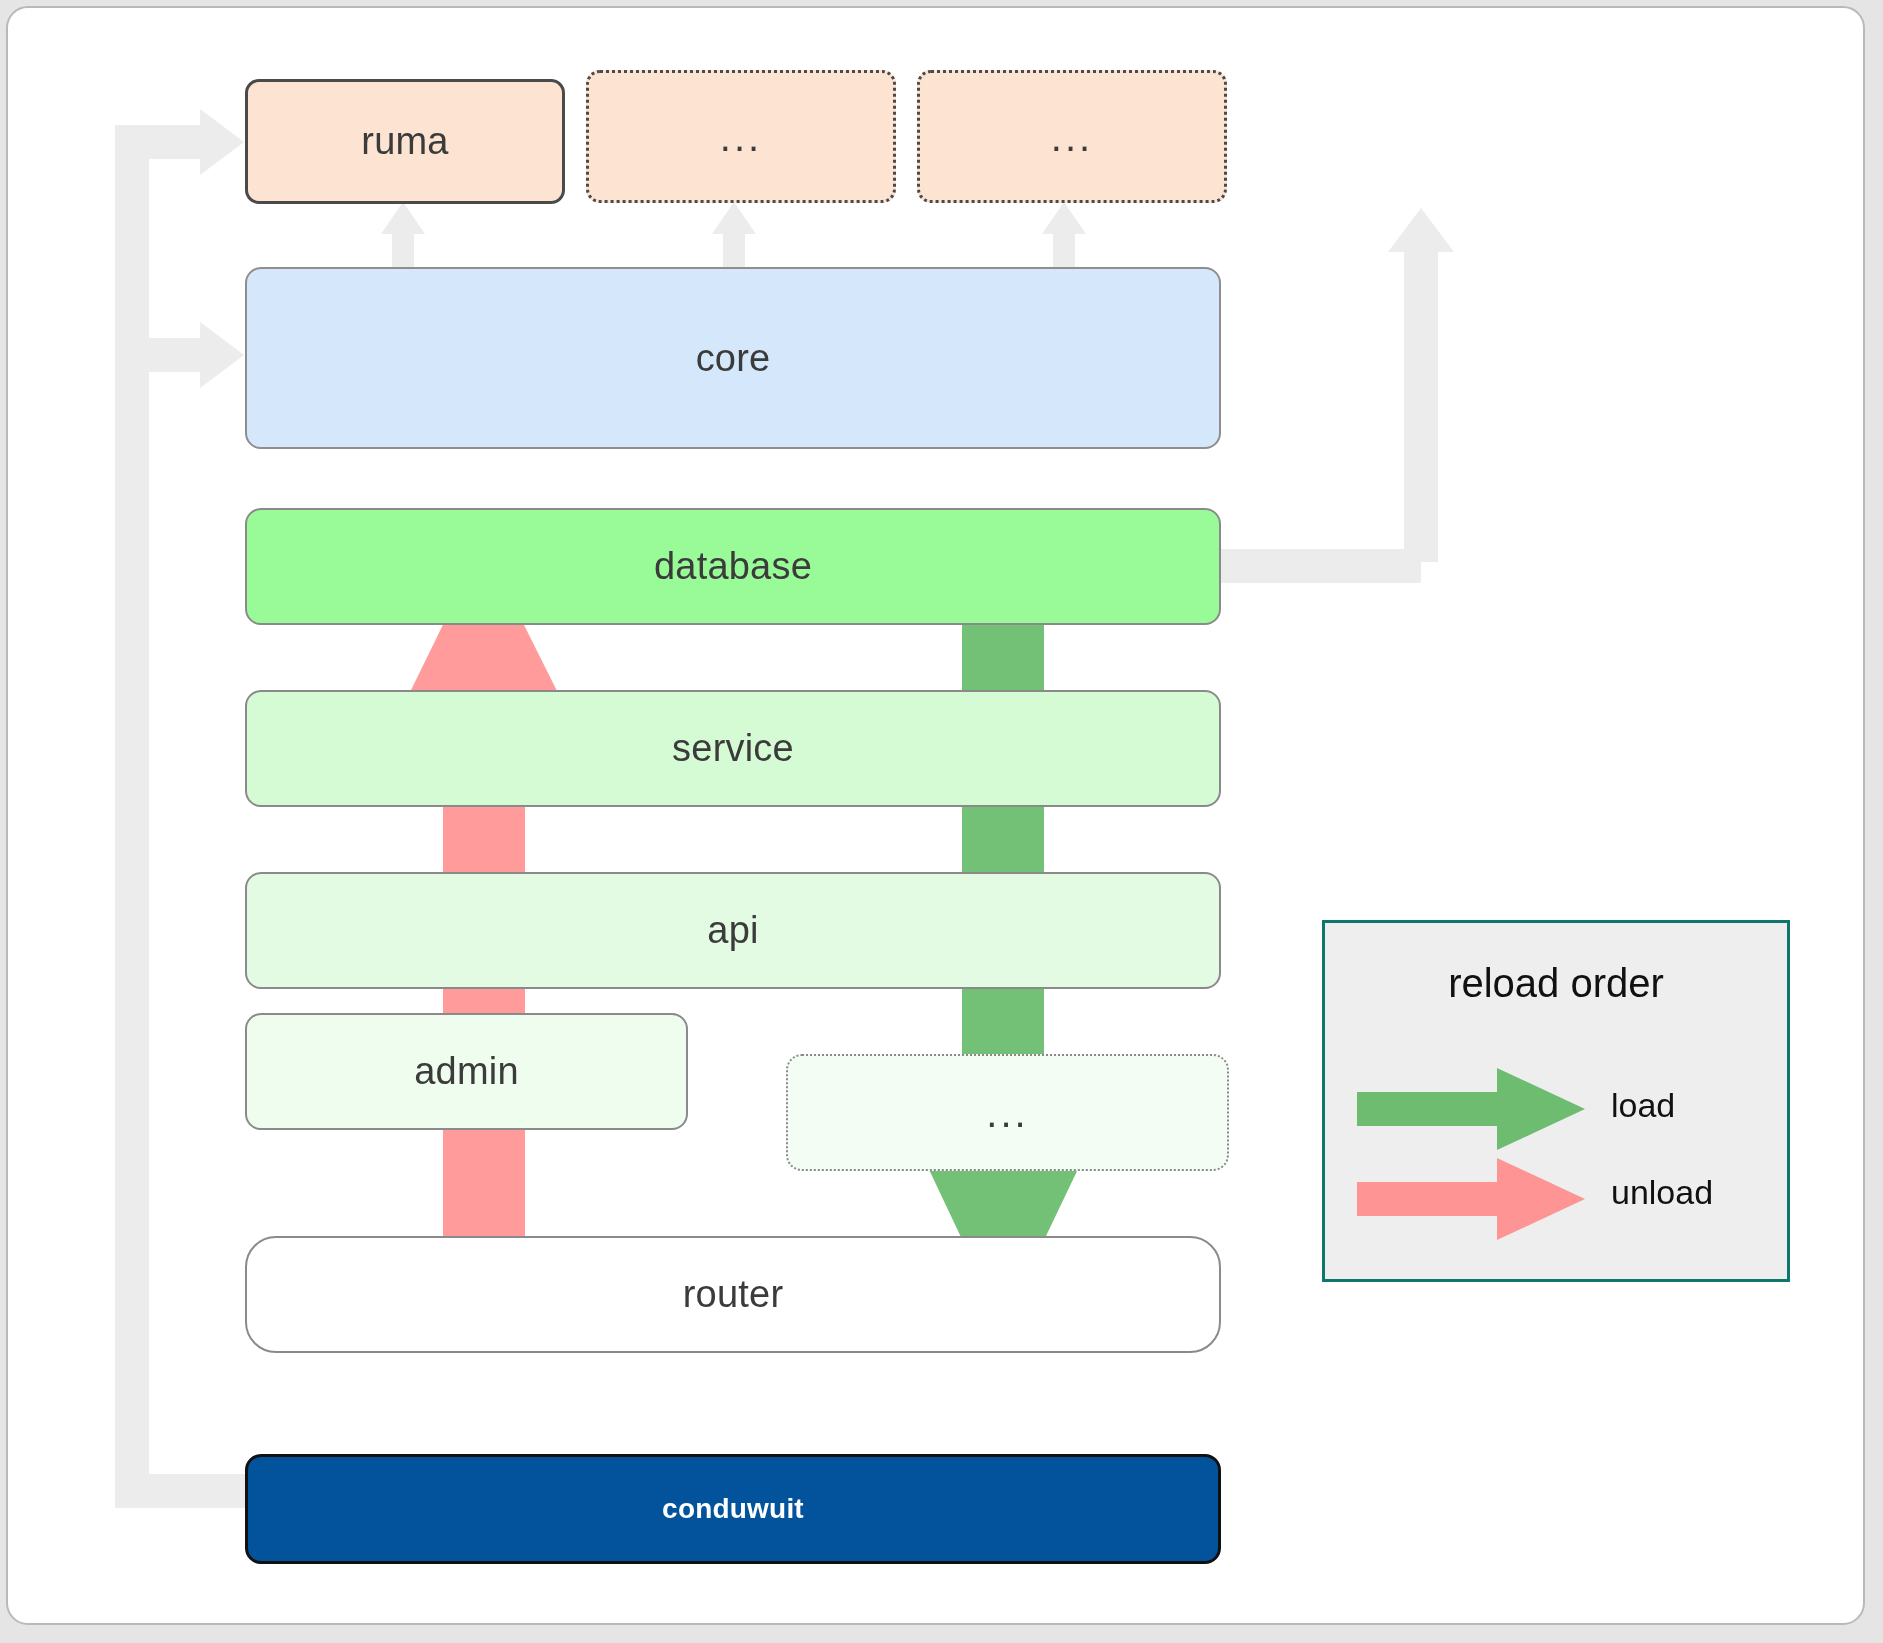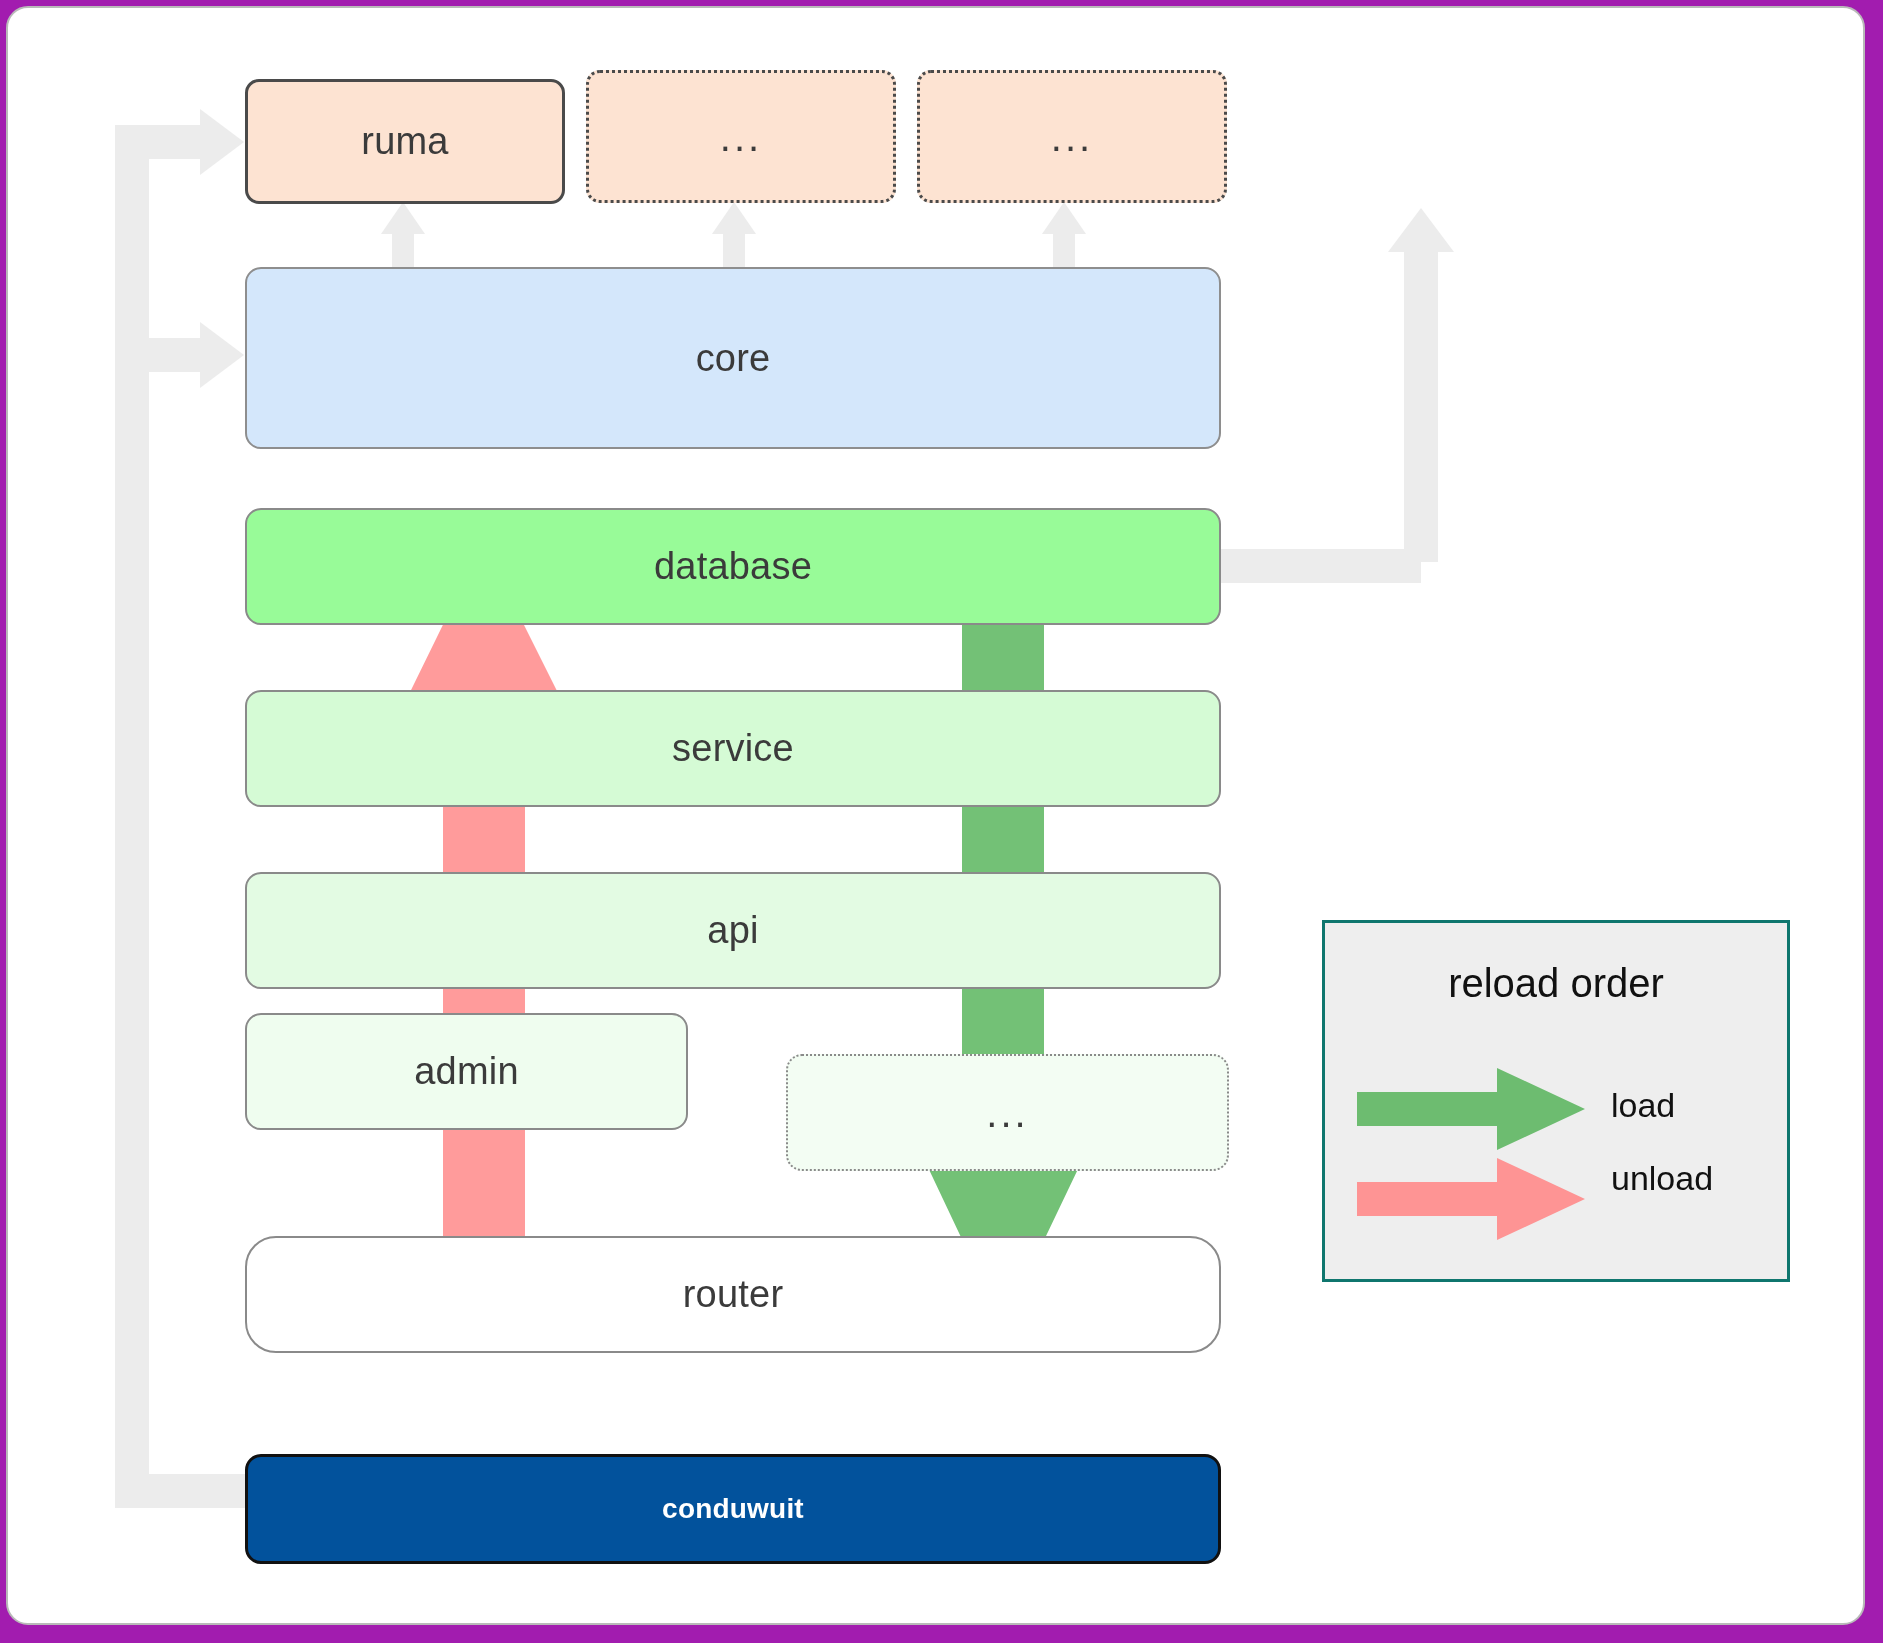--- a/index.html
+++ b/index.html
@@ -1,20 +1,20 @@
 <!DOCTYPE html>
 <html><head>
 <meta charset="utf-8">
 <style>
   html,body{margin:0;padding:0;background:#ffffff;}
   body{font-family:"Liberation Sans", sans-serif;}
   #root{
     position:relative;
     width:1883px;height:1643px;
-    background:#a21caf;
+    background:#e5e5e5;
     overflow:hidden;
   }
   
   #frame{
     position:absolute;
     left:6px;top:6px;
     width:1859px;height:1619px;
     border:2px solid #b9b9b9;
     border-radius:22px;
     background:#ffffff;
@@ -191,15 +191,15 @@
     <div class="title">reload order</div>
 
     <svg style="position:absolute;left:32px;top:143px;" width="230" height="86" viewBox="0 0 230 86">
       <polygon points="0,26 140,26 140,2 228,43 140,84 140,60 0,60" fill="#4caf50" fill-opacity="0.8"></polygon>
     </svg>
     <div class="lg-label" style="left:286px;top:163px;">load</div>
 
     <svg style="position:absolute;left:32px;top:233px;" width="230" height="86" viewBox="0 0 230 86">
       <polygon points="0,26 140,26 140,2 228,43 140,84 140,60 0,60" fill="#ff8a8a" fill-opacity="0.9"></polygon>
     </svg>
-    <div class="lg-label" style="left:286px;top:236px;">unload</div>
+    <div class="lg-label" style="left:286px;top:250px;">unload</div>
   </div>
 </div>
 
 </body></html>

